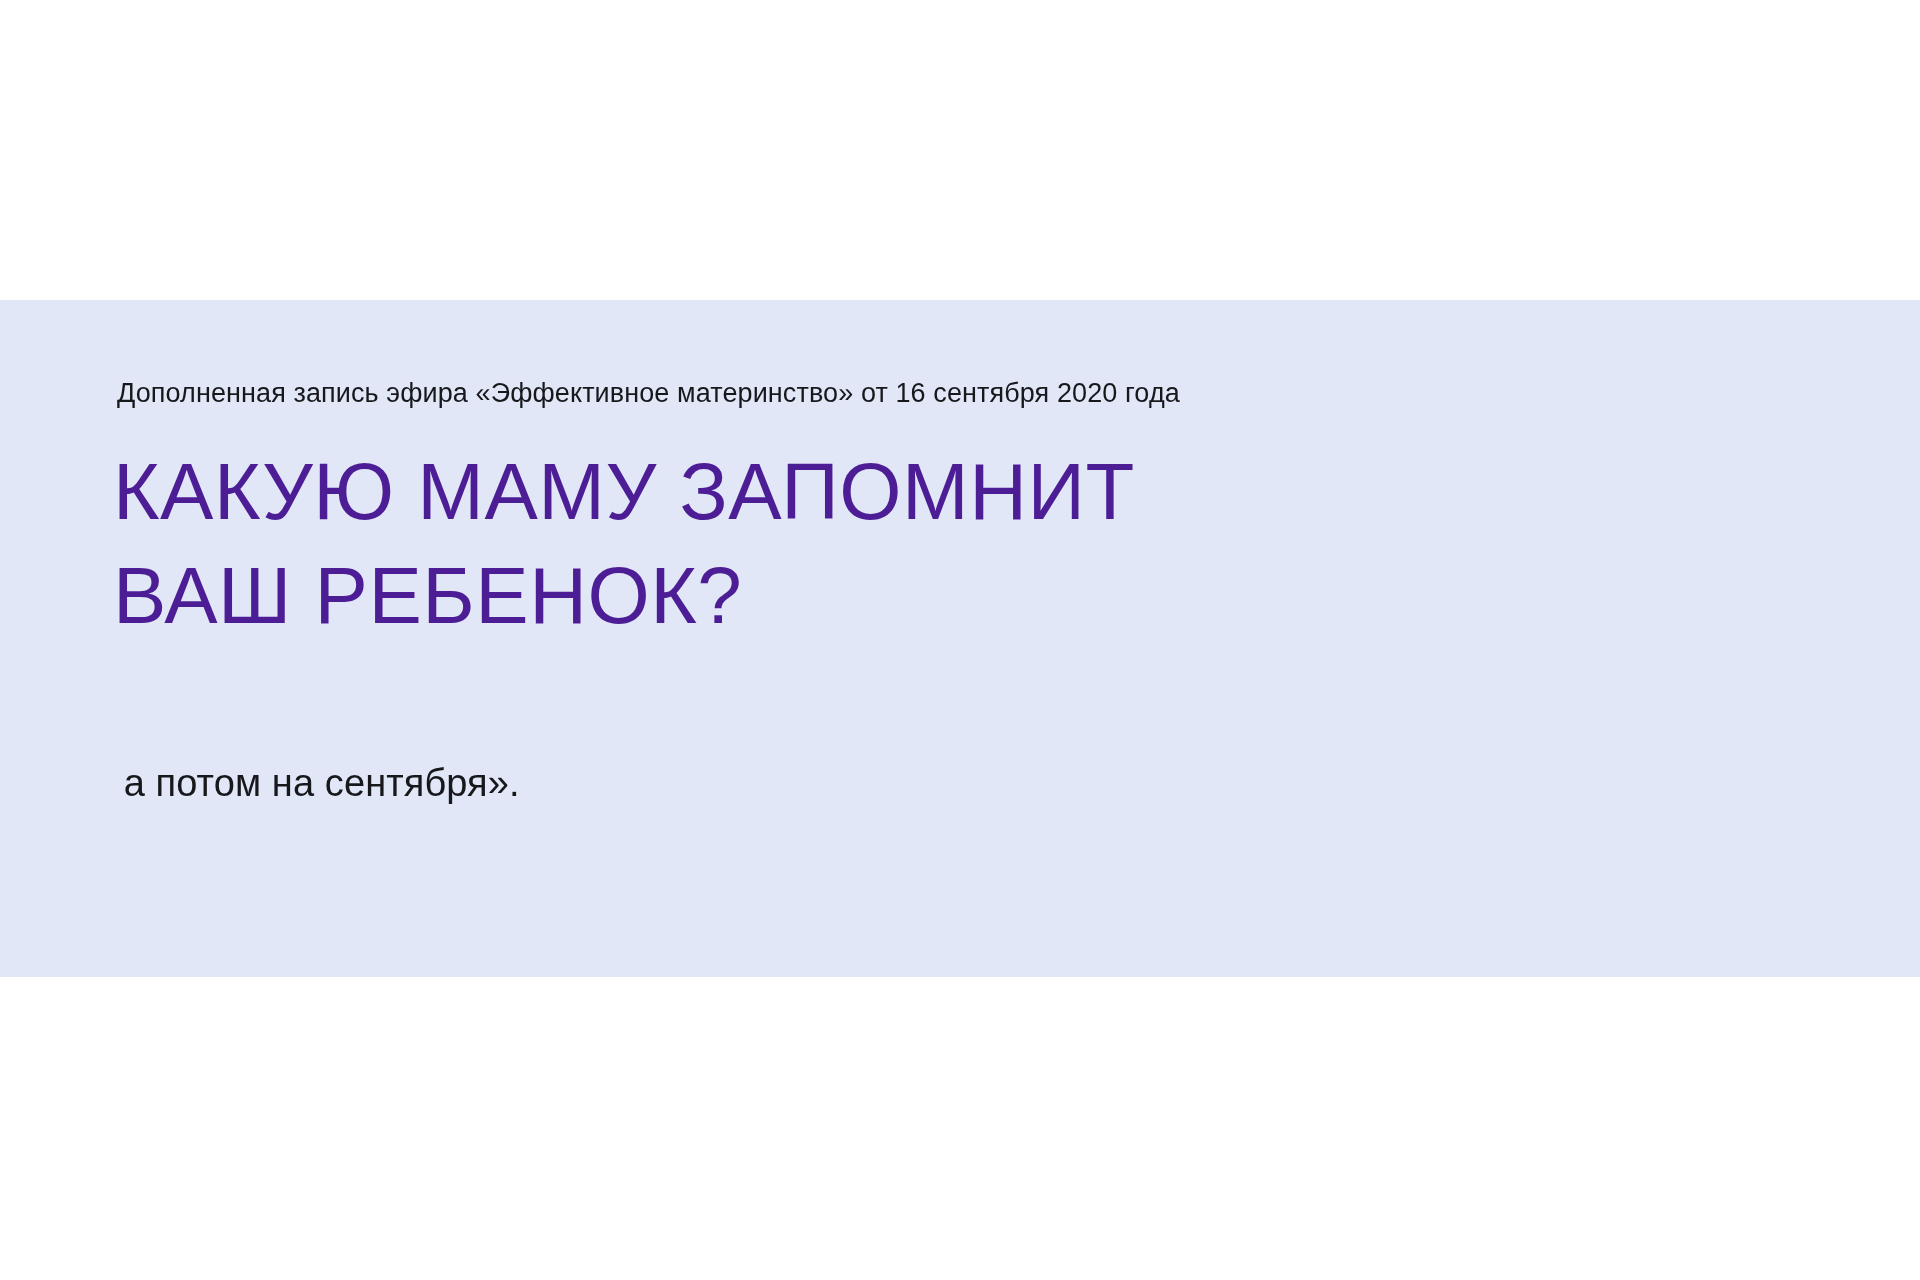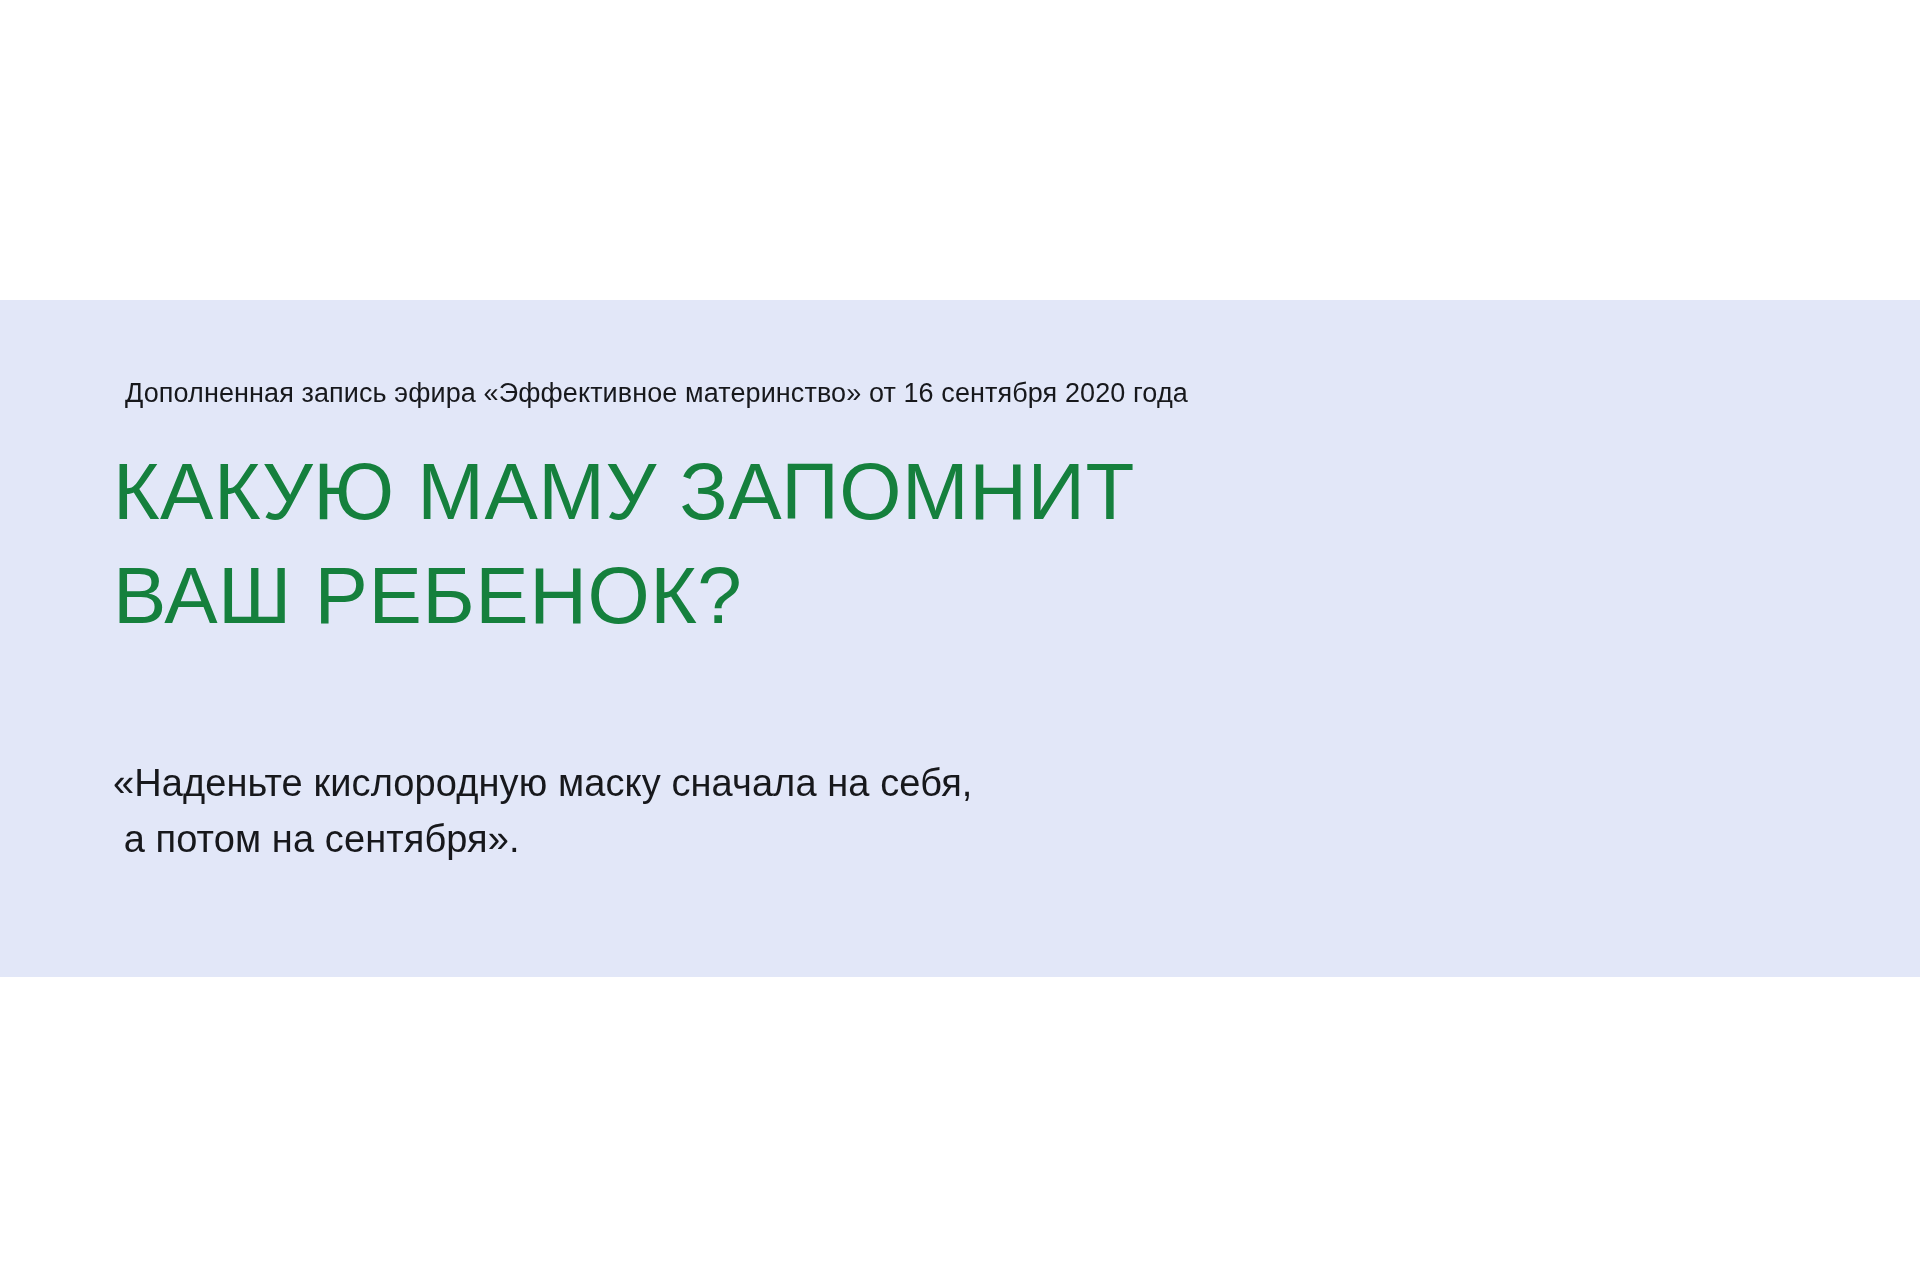--- a/index.html
+++ b/index.html
@@ -31,21 +31,21 @@
     position: absolute;
     left: 113px;
     top: 0;
     right: 60px;
     height: 100%;
   }
 
   
   .eyebrow {
     position: absolute;
-    left: 12px;
+    left: 4px;
     top: 76px;
     font-size: 27px;
     line-height: 34px;
     letter-spacing: 0.1px;
     color: #17181c;
     font-weight: 400;
     white-space: nowrap;
   }
 
   
@@ -85,24 +85,23 @@
   }
 </style>
 </head>
 <body style="background: rgb(255, 255, 255);">
 
 <div class="promo-panel" style="background: rgb(226, 231, 248);">
   <div class="panel-inner">
 
     <div class="eyebrow" style="color: rgb(23, 24, 28);">Дополненная запись эфира «Эффективное материнство» от 16 сентября 2020 года</div>
 
-    <h1 class="headline" style="color: #15803d;">
+    <h1 class="headline" style="color: #4c1d95;">
       <span class="headline-line">КАКУЮ МАМУ ЗАПОМНИТ</span>
       <span class="headline-line">ВАШ РЕБЕНОК?</span>
     </h1>
 
     <p class="quote" style="color: rgb(23, 24, 28);">
-      <span class="quote-line">«Наденьте кислородную маску сначала на себя,</span>
       <span class="quote-line"> а потом на сентября».</span>
     </p>
 
   </div>
 </div>
 
 </body></html>

